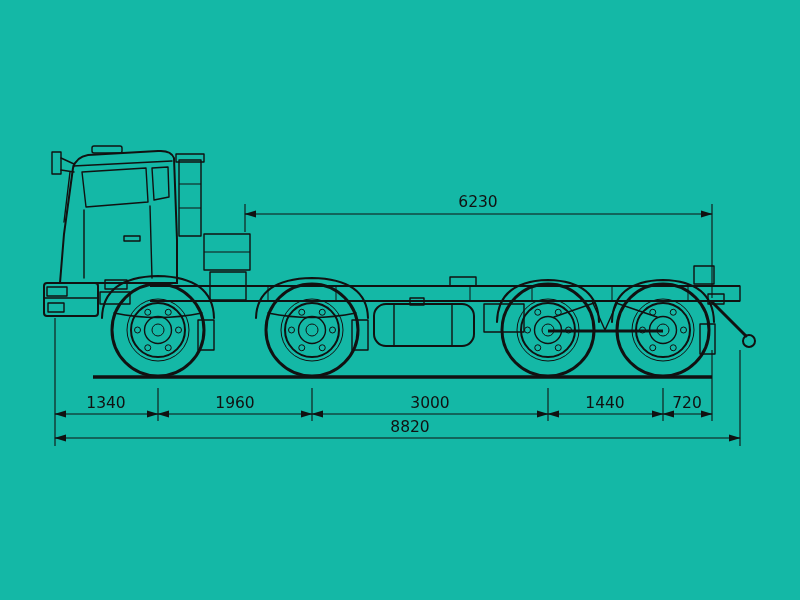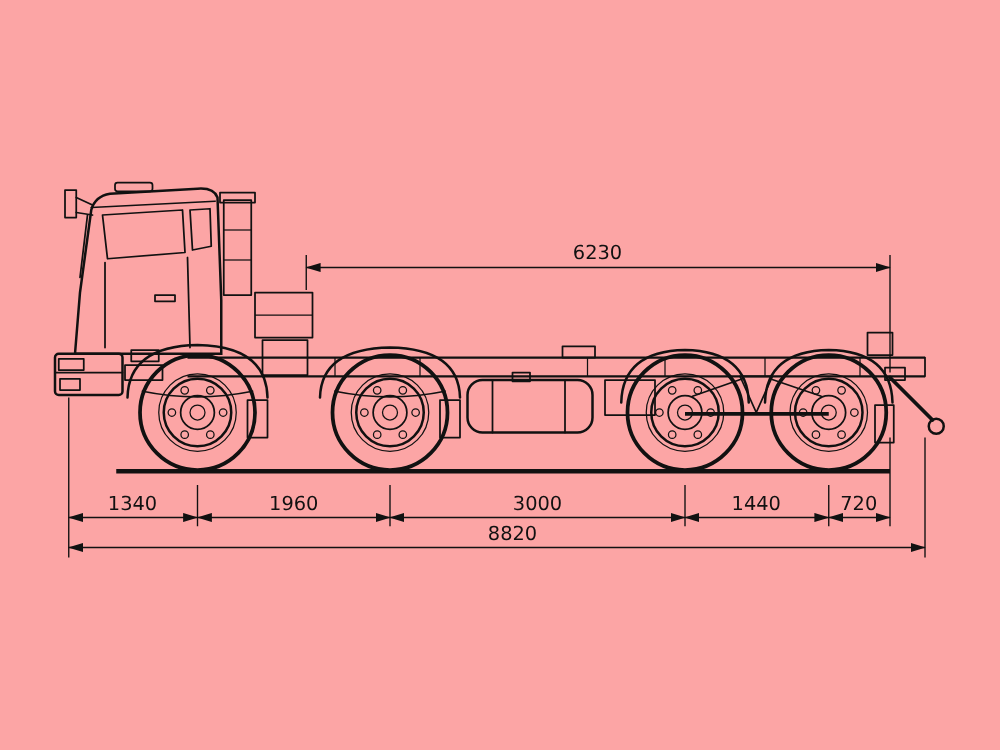--- a/index.html
+++ b/index.html
@@ -5,21 +5,21 @@
   html, body {
     margin: 0;
     padding: 0;
     background: #ffffff;
     font-family: "DejaVu Sans", "Liberation Sans", sans-serif;
   }
   .canvas {
     position: relative;
     width: 800px;
     height: 600px;
-    background: #fca5a5;
+    background: #14b8a6;
     overflow: hidden;
   }
   svg { display: block; }
   .ln   { stroke: #111111; fill: none; stroke-width: 1.4; stroke-linecap: round; stroke-linejoin: round; }
   .ln2  { stroke: #111111; fill: none; stroke-width: 2;   stroke-linecap: round; }
   .ln3  { stroke: #111111; fill: none; stroke-width: 3;   stroke-linecap: round; }
   .thin { stroke: #111111; fill: none; stroke-width: 1;   stroke-linecap: butt; }
   .dim  { stroke: #111111; fill: none; stroke-width: 1.1; }
   .dimtext {
     font-family: "DejaVu Sans", "Liberation Sans", sans-serif;

